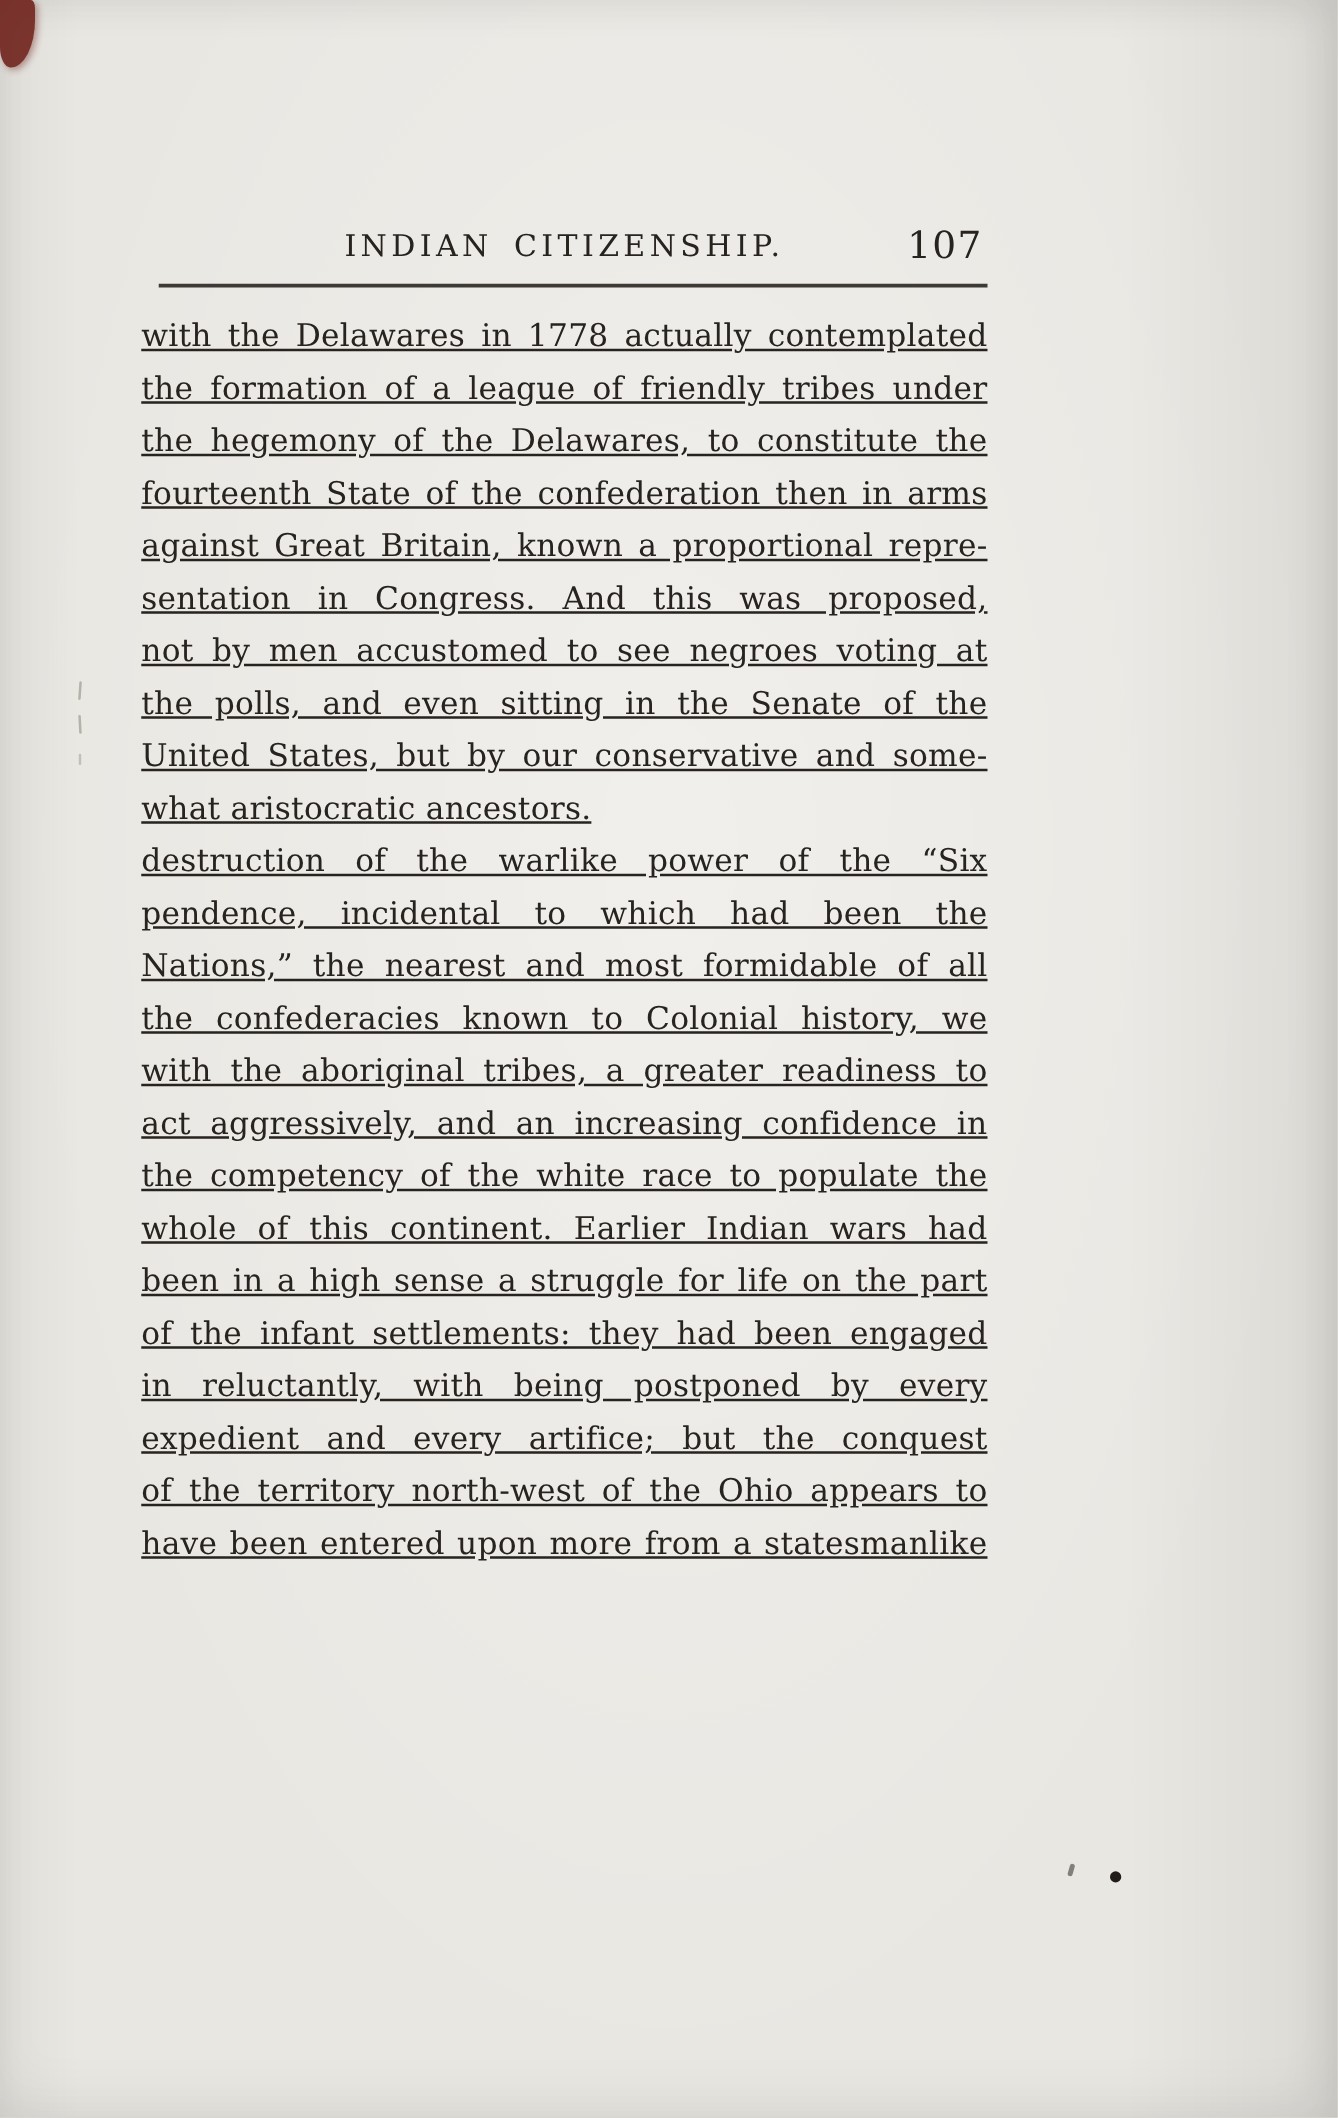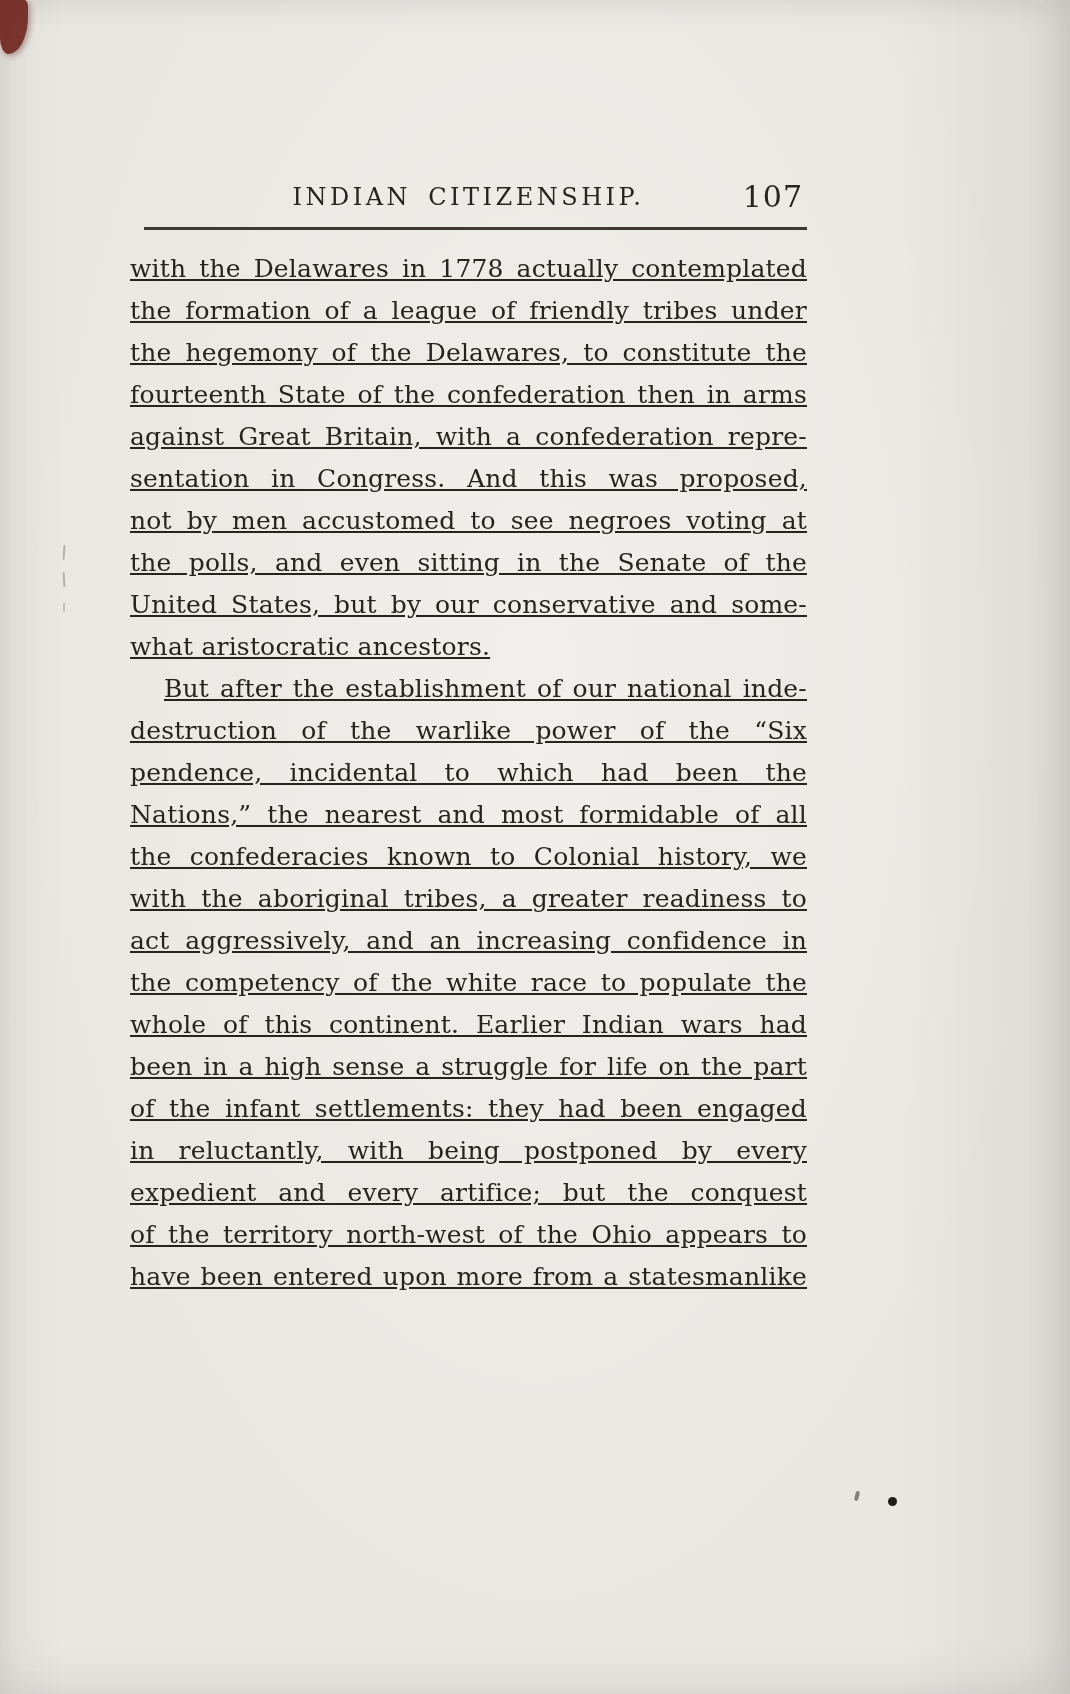--- a/index.html
+++ b/index.html
@@ -21,21 +21,21 @@
     background-image:
       radial-gradient(ellipse at 50% 40%, rgba(255,255,255,0.35), rgba(0,0,0,0) 70%),
       linear-gradient(90deg, rgba(0,0,0,0.04) 0%, rgba(0,0,0,0) 6%, rgba(0,0,0,0) 84%, rgba(0,0,0,0.06) 100%);
     box-shadow: inset -16px 0 34px rgba(0,0,0,0.05), inset 0 -22px 40px rgba(0,0,0,0.04), inset 0 14px 28px rgba(0,0,0,0.03);
     overflow: hidden;
     color: var(--ink);
   }
 
   .content {
     position: absolute;
-    left: 130px;
+    left: 113px;
     top: 0;
     width: 677px;
     padding-top: 183px;
   }
 
   .page-header {
     position: relative;
     height: 36px;
   }
   .running-title {
@@ -135,30 +135,29 @@
 
     <div class="header-rule"></div>
 
     <main class="text-block">
 
       <p class="paragraph">
         <span class="line">with the Delawares in 1778 actually contemplated</span>
         <span class="line">the formation of a league of friendly tribes under</span>
         <span class="line">the hegemony of the Delawares, to constitute the</span>
         <span class="line">fourteenth State of the confederation then in arms</span>
-        <span class="line">against Great Britain, with a confederation repre-</span>
+        <span class="line">against Great Britain, known a proportional repre-</span>
         <span class="line">sentation in Congress. And this was proposed,</span>
         <span class="line">not by men accustomed to see negroes voting at</span>
         <span class="line">the polls, and even sitting in the Senate of the</span>
         <span class="line">United States, but by our conservative and some-</span>
         <span class="line para-end">what aristocratic ancestors.</span>
       </p>
 
       <p class="paragraph">
-        <span class="line indent">But after the establishment of our national inde-</span>
         <span class="line">destruction of the warlike power of the “Six</span>
         <span class="line">pendence, incidental to which had been the</span>
         <span class="line">Nations,” the nearest and most formidable of all</span>
         <span class="line">the confederacies known to Colonial history, we</span>
         <span class="line">with the aboriginal tribes, a greater readiness to</span>
         <span class="line">act aggressively, and an increasing confidence in</span>
         <span class="line">the competency of the white race to populate the</span>
         <span class="line">whole of this continent. Earlier Indian wars had</span>
         <span class="line">been in a high sense a struggle for life on the part</span>
         <span class="line">of the infant settlements: they had been engaged</span>

